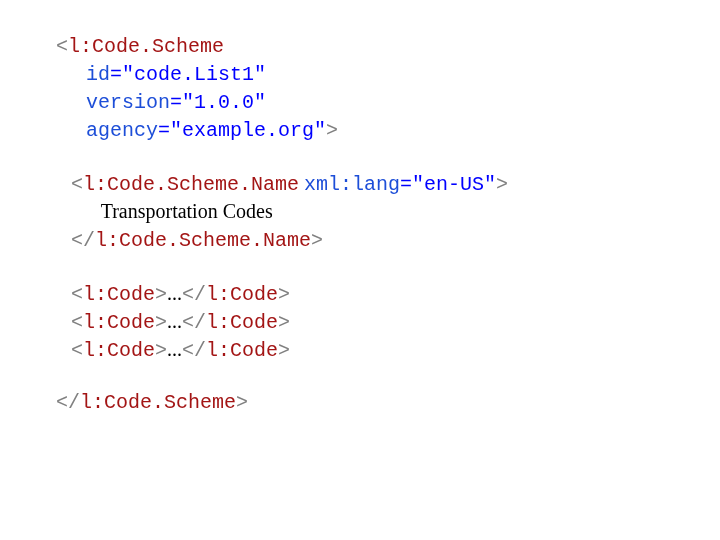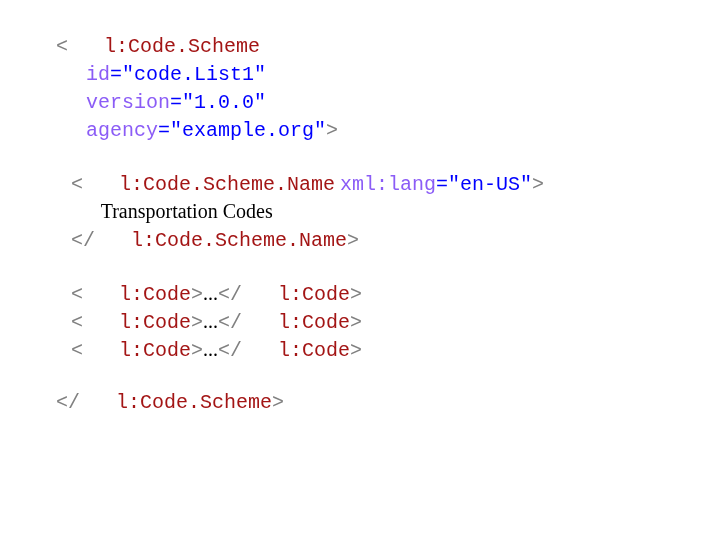--- a/index.html
+++ b/index.html
@@ -11,22 +11,22 @@
     font-family: Consolas, "Courier New", monospace;
     font-size: 20px;
     line-height: 1.3;
     color: #000000;
   }
   .container {
     padding: 34px 0 0 56px;
     white-space: pre;
   }
   .bracket { color: #808080; }
-  .elem { color: #a31515; margin-left: 36px; }
-  .attr { color: #8b5cf6; }
+  .elem { color: #a31515; }
+  .attr { color: #1d4ed8; }
   .equals { color: #0000ff; }
   .value { color: #0000ff; }
   .text { color: #000000; font-family: Liberation Serif, serif; }
 </style>
 </head>
 <body>
 
 <div class="container" id="code-root"><div><span class="bracket">&lt;</span><span class="elem">l:Code.Scheme</span></div><div><span class="text">      </span><span class="attr">id</span><span class="equals">=</span><span class="value">"code.List1"</span></div><div><span class="text">      </span><span class="attr">version</span><span class="equals">=</span><span class="value">"1.0.0"</span></div><div><span class="text">      </span><span class="attr">agency</span><span class="equals">=</span><span class="value">"example.org"</span><span class="bracket">&gt;</span></div><div>&nbsp;</div><div><span class="text">   </span><span class="bracket">&lt;</span><span class="elem">l:Code.Scheme.Name</span><span class="text"> </span><span class="attr">xml:lang</span><span class="equals">=</span><span class="value">"en-US"</span><span class="bracket">&gt;</span></div><div><span class="text">         Transportation Codes</span></div><div><span class="text">   </span><span class="bracket">&lt;/</span><span class="elem">l:Code.Scheme.Name</span><span class="bracket">&gt;</span></div><div>&nbsp;</div><div><span class="text">   </span><span class="bracket">&lt;</span><span class="elem">l:Code</span><span class="bracket">&gt;</span><span class="text">...</span><span class="bracket">&lt;/</span><span class="elem">l:Code</span><span class="bracket">&gt;</span></div><div><span class="text">   </span><span class="bracket">&lt;</span><span class="elem">l:Code</span><span class="bracket">&gt;</span><span class="text">...</span><span class="bracket">&lt;/</span><span class="elem">l:Code</span><span class="bracket">&gt;</span></div><div><span class="text">   </span><span class="bracket">&lt;</span><span class="elem">l:Code</span><span class="bracket">&gt;</span><span class="text">...</span><span class="bracket">&lt;/</span><span class="elem">l:Code</span><span class="bracket">&gt;</span></div><div>&nbsp;</div><div><span class="bracket">&lt;/</span><span class="elem">l:Code.Scheme</span><span class="bracket">&gt;</span></div></div>
 
 </body></html>

